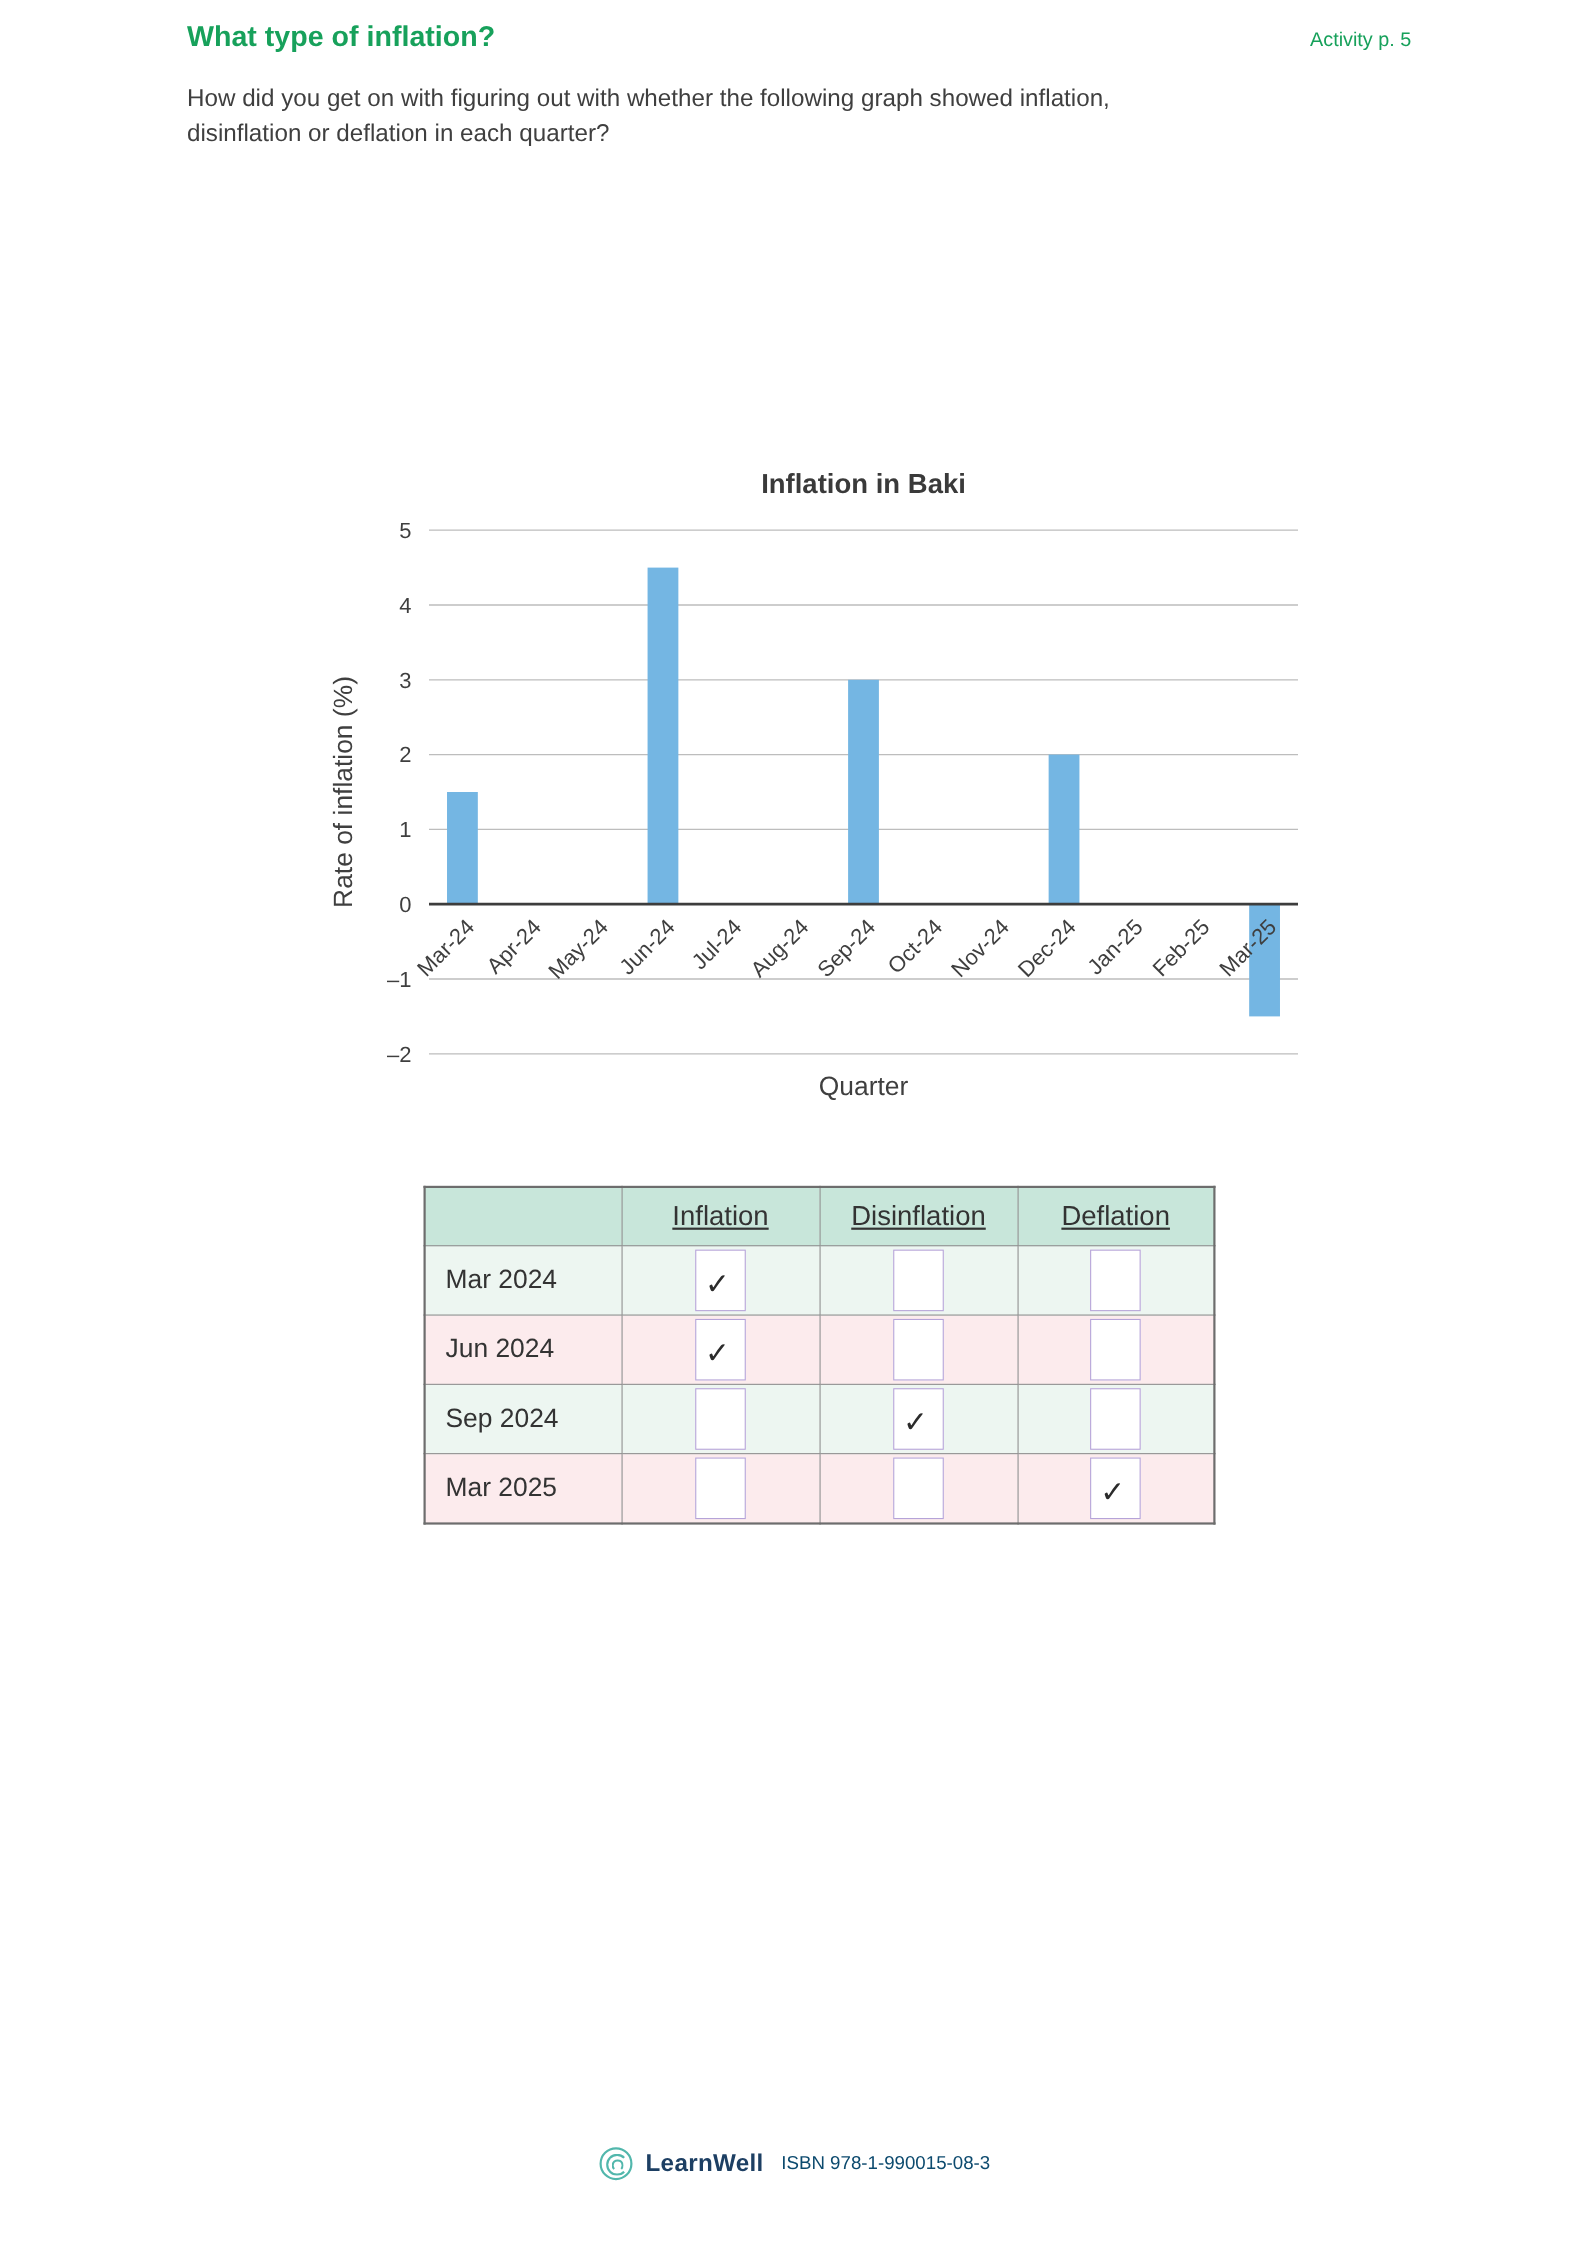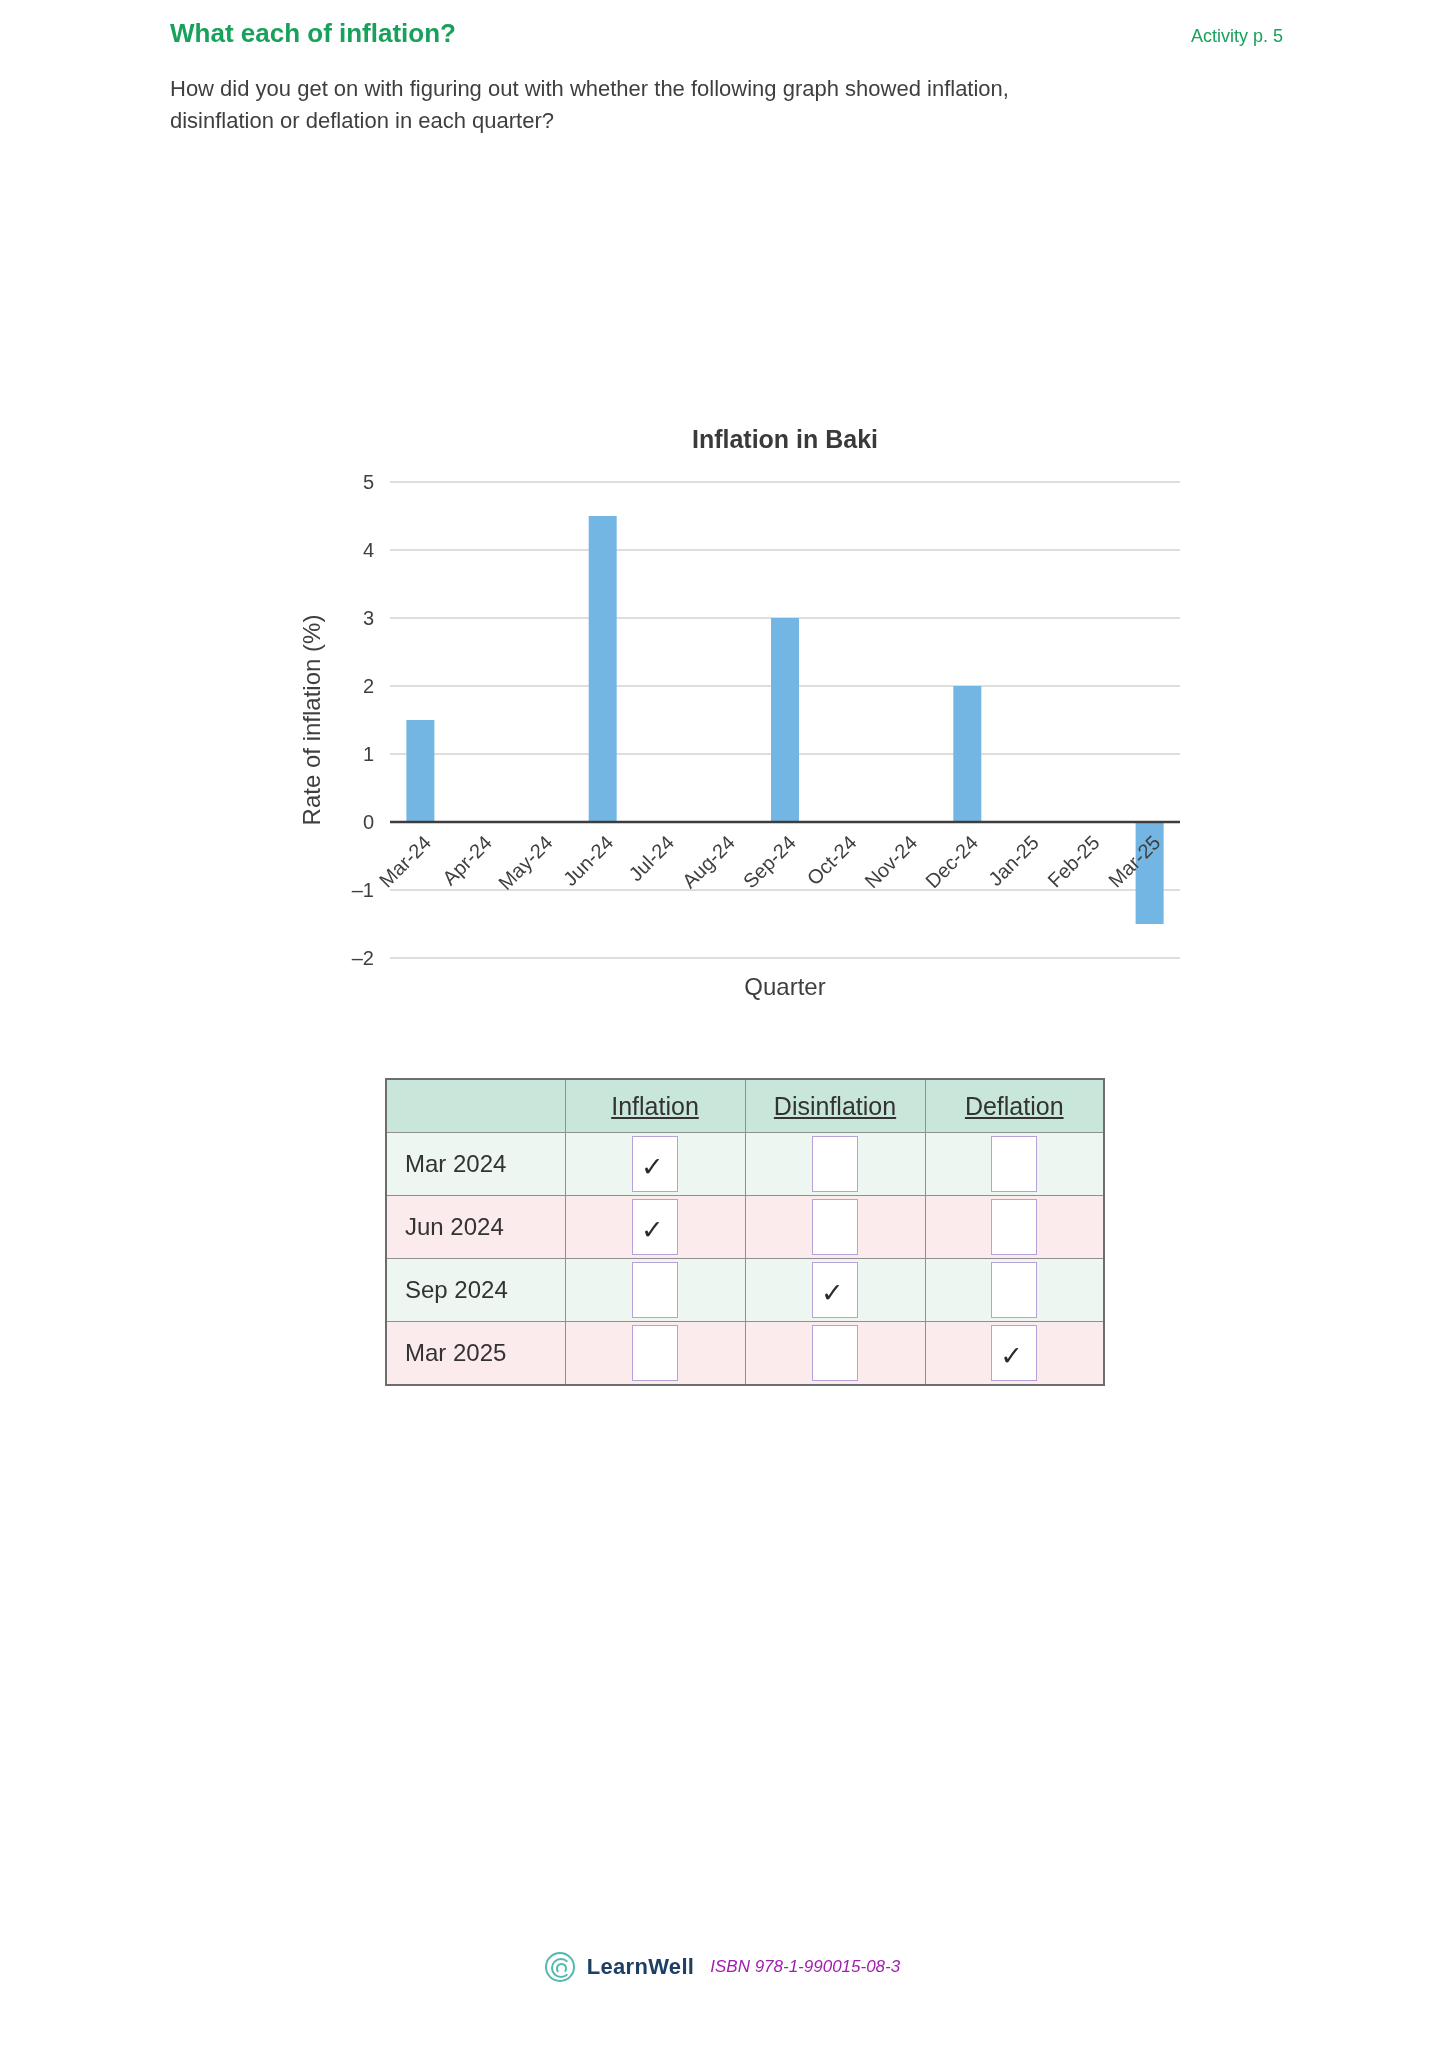--- a/index.html
+++ b/index.html
@@ -136,39 +136,38 @@
     border-bottom-color:transparent;
   }
   .brand{
     font-size:22px;
     font-weight:bold;
     color:#1d3f63;
     letter-spacing:0.3px;
   }
   .isbn{
     font-size:17px;
-    font-style:italic;
-    color:#a21caf;
+    color:#0c4a6e;
     margin-left:4px;
   }
   .copyright{
     font-size:17px;
     font-style:italic;
     color:#666666;
     margin-left:6px;
   }
 </style>
 </head>
 <body>
 
 <div class="page">
 
 
   <div class="head-row">
-    <h2 class="section-heading">What each of inflation?</h2>
+    <h2 class="section-heading">What type of inflation?</h2>
     <span class="activity-ref">Activity p. 5</span>
   </div>
 
   <p class="intro"><span>How did you get on with figuring out with whether the following graph showed inflation,</span><br><span>disinflation or deflation in each quarter?</span></p>
 
   <div class="chart-wrap">
     <svg id="chart-svg" width="1445" height="620" viewBox="0 0 1445 620">
         <line x1="390" y1="82" x2="1180" y2="82" stroke="#bdbdbd" stroke-width="1.2"></line>
         <text x="374" y="89" text-anchor="end" font-size="20" fill="#3f3f3f">5</text>
         <line x1="390" y1="150" x2="1180" y2="150" stroke="#bdbdbd" stroke-width="1.2"></line>

